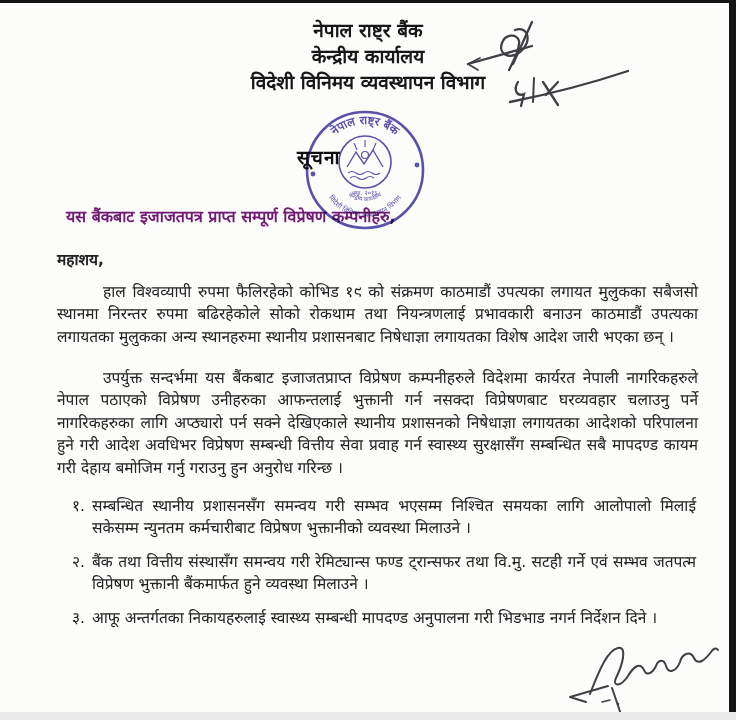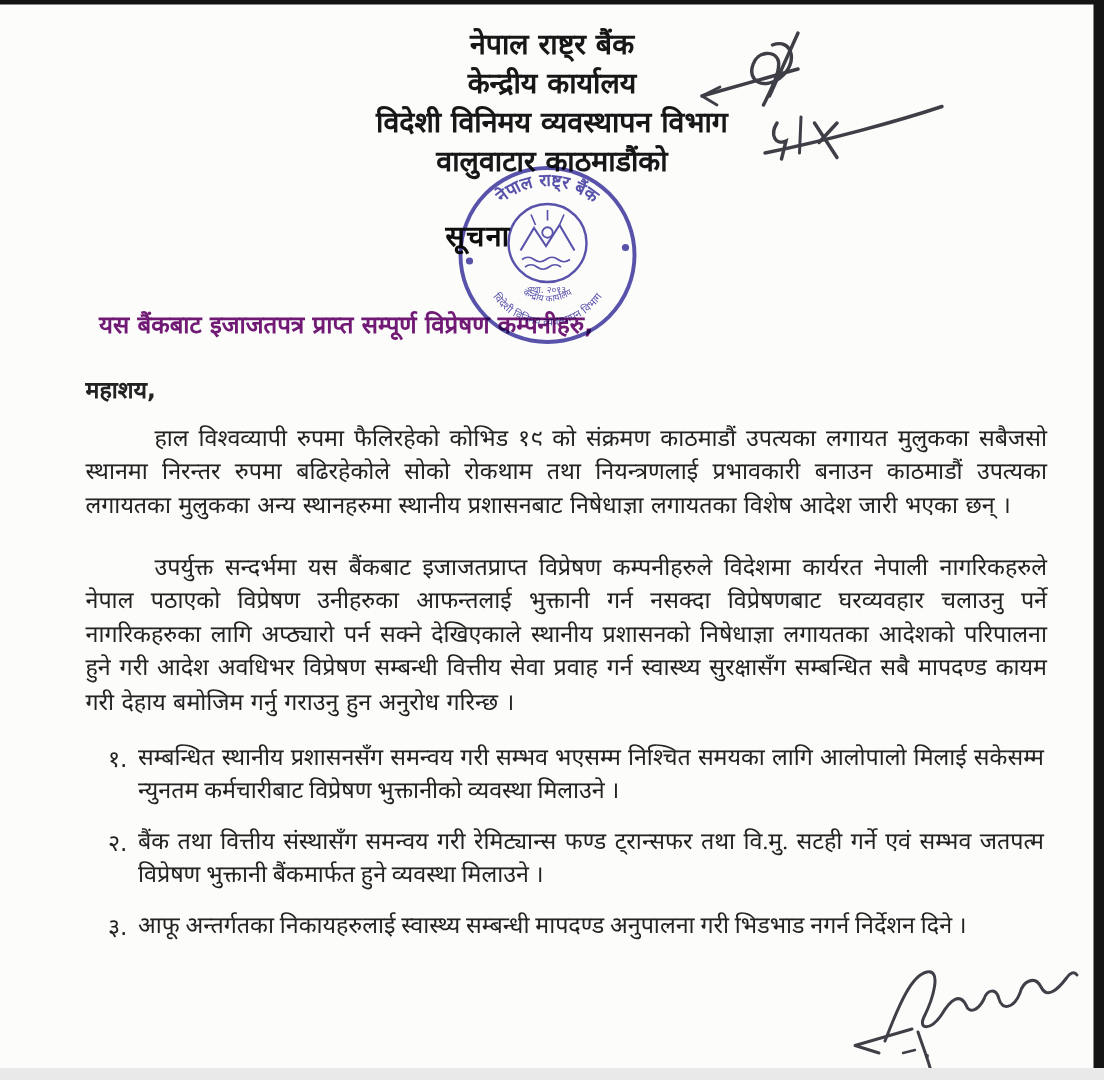--- a/index.html
+++ b/index.html
@@ -31,21 +31,21 @@
     position:absolute; left:57px; top:206px; width:641px;
     font-size:15.5px; line-height:22.4px; color:#222;
   }
   .addressee{ font-weight:700; font-size:16px; margin-left:9px; color:#701a75; }
   .salutation{ margin-top:21px;font-weight:bold; }
   .para{ margin-top:9px; text-align:justify; text-indent:46px; }
   .para + .para{ margin-top:19px; }
   .list{ margin-top:16px; }
   .li{ display:flex; margin-top:11px; }
   .li .num{ width:35px; flex:0 0 35px; padding-left:15px; }
-  .li .txt{ flex:1; text-align:justify; padding-right:2px;font-family:Liberation Serif, serif; }
+  .li .txt{ flex:1; text-align:justify; padding-right:2px; }
 
   .signature{ position:absolute; left:558px; top:640px; z-index:3; }
   .cutoff-name{ position:absolute; left:578px; top:712px; display:flex; gap:7px; z-index:1; }
   .cutoff-name i{ display:block; height:3px; background:#8f8f8f; opacity:.32; border-radius:2px; }
   .cutoff-name i:nth-child(1){ width:20px; }
   .cutoff-name i:nth-child(2){ width:30px; }
   .cutoff-name i:nth-child(3){ width:14px; }
 
   .stamp text{ font-family:"DejaVu Sans", sans-serif; fill:#3c35a0; }
 </style>
@@ -54,21 +54,20 @@
 
 <div class="sheet">
 
   <div class="edge-top"></div>
   <div class="edge-right"></div>
 
   <div class="letterhead">
     <div>नेपाल राष्ट्र बैंक</div>
     <div>केन्द्रीय कार्यालय</div>
     <div>विदेशी विनिमय व्यवस्थापन विभाग</div>
-    <div>वालुवाटार काठमाडौंको</div>
   </div>
 
   <svg class="initials" width="176" height="96" viewBox="0 0 176 96">
     <g fill="none" stroke="#2a2a33" stroke-width="2.3" stroke-linecap="round" opacity="0.9">
       <path d="M 10,46 L 74,28"></path>
       <path d="M 10,46 L 22,40 M 10,46 L 20,52" stroke-width="1.8"></path>
       <path d="M 57,12 C 70,7 75,24 62,34 C 51,42 40,36 44,25 C 47,16 59,15 61,23 C 62,30 57,40 51,52"></path>
       <path d="M 74,4 L 55,46"></path>
       <path d="M 60,64 C 55,72 59,79 66,76 L 63,88"></path>
       <path d="M 76,60 L 75,84" stroke-width="2"></path>

